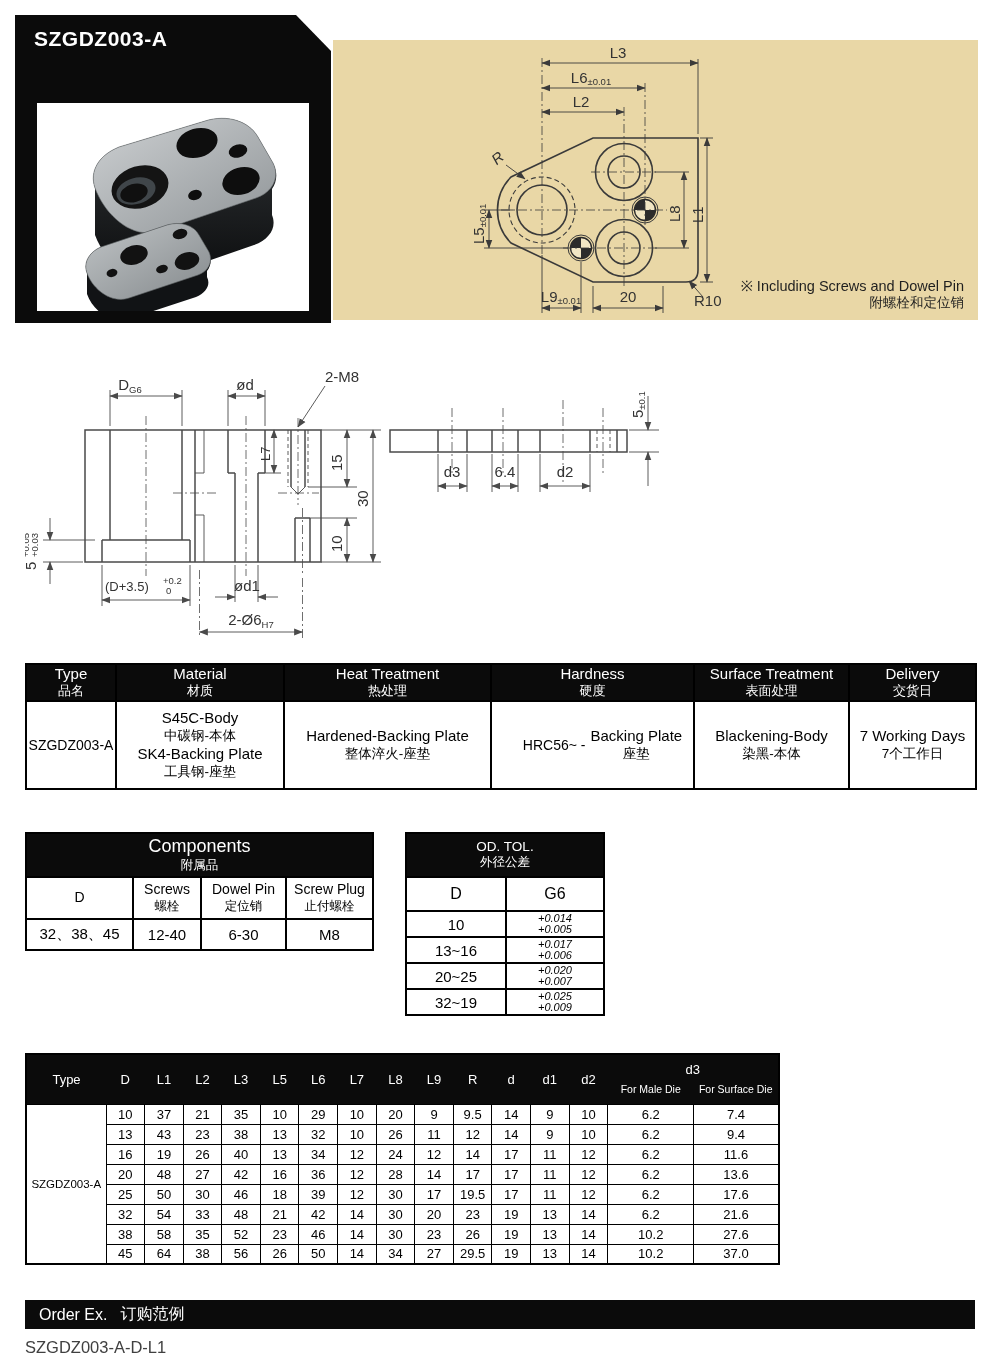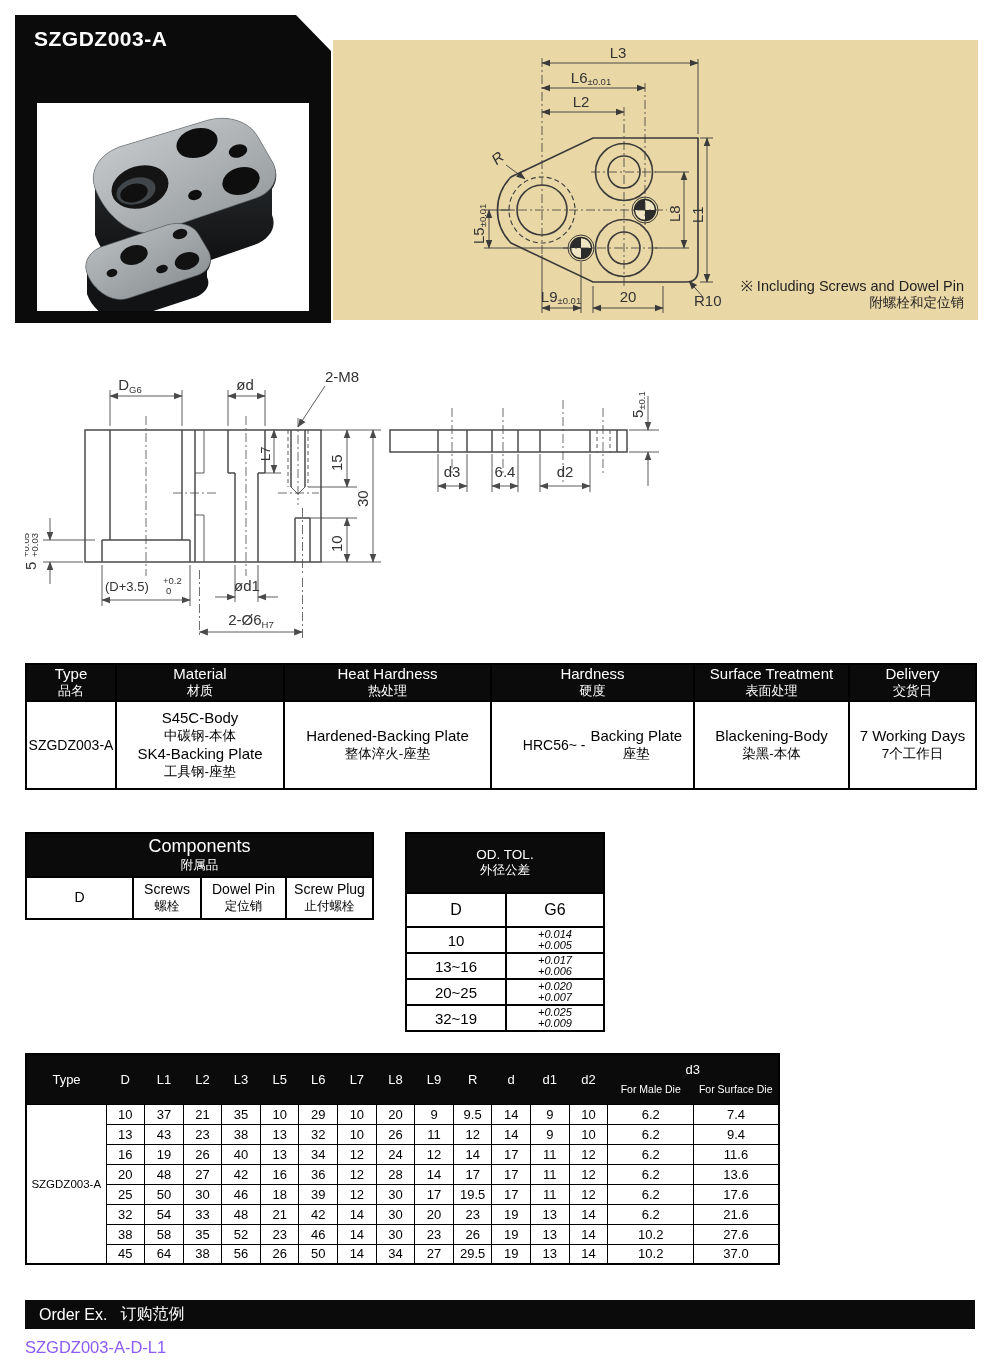--- a/index.html
+++ b/index.html
@@ -66,21 +66,21 @@
   .hardness-flex{ display:flex; justify-content:center; align-items:center; gap:5px; }
   .hardness-prefix{ font-size:14px;margin-left:20px; }
   #comp-table{ position:absolute; left:25px; top:832px; width:347px; border:2px solid #000; }
   #comp-table .title-row th{ height:44px; }
   #comp-table .head-row td{ height:42px; }
   #comp-table tbody tr{ height:31px; }
   #comp-table td{ border:2px solid #000; font-size:15px; }
   #comp-table .head-row .hd-en{ font-size:14px; color:#000; }
   #comp-table .head-row .hd-cn{ font-size:12.5px; color:#000; }
   #od-table{ position:absolute; left:405px; top:832px; width:198px; border:2px solid #000; }
-  #od-table .title-row th{ height:60px; }
+  #od-table .title-row th{ height:44px; }
   #od-table .head-row td{ height:34px; font-size:16px; }
   #od-table tbody tr.data{ height:26px; }
   #od-table td{ border:2px solid #000; font-size:15px; }
   #od-table td.g6 div{ font-size:11px; line-height:11.5px;font-style:italic; }
   #dim-table{ position:absolute; left:25px; top:1053px; width:753px; border:2px solid #000; }
   #dim-table col.c-type{ width:80px; }
   #dim-table col.c-num{ width:38.6px; }
   #dim-table col.c-d3a{ width:86px; }
   #dim-table col.c-d3b{ width:85px; }
   #dim-table th{ background:#0b0b0b; color:#fff; font-weight:normal; font-size:13px; border:none; }
@@ -89,21 +89,21 @@
   #dim-table th.subth{ font-size:10.5px; vertical-align:top; }
   #dim-table tbody tr{ height:20px; }
   #dim-table td{ border:1.5px solid #000; font-size:13px; }
   #dim-table td.type-cell{ font-size:11.5px; }
   
   #order-bar{
     position:absolute; left:25px; top:1300px; width:950px; height:29px;
     background:#0b0b0b; color:#fff; display:flex; align-items:center;
     padding-left:14px; gap:13px; font-size:16px;
   }
-  #order-code{ position:absolute; left:25px; top:1338px; font-size:16.5px; color:#8b5cf6; }
+  #order-code{ position:absolute; left:25px; top:1338px; font-size:16.5px; color:#404040; }
 </style>
 </head>
 <body>
 
 <div id="photo-panel">
   <div class="panel-title">SZGDZ003-A</div>
   <div id="photo-box">
     <svg width="272" height="208" viewBox="0 0 272 208">
       <defs>
         <linearGradient id="gTop" x1="0" y1="0" x2="1" y2="1">
@@ -391,21 +391,21 @@
     <tr>
       <th>
           <span class="hd-en">Type</span>
           <span class="hd-cn">品名</span>
         </th>
       <th>
           <span class="hd-en">Material</span>
           <span class="hd-cn">材质</span>
         </th>
       <th>
-          <span class="hd-en">Heat Hardness</span>
+          <span class="hd-en">Heat Treatment</span>
           <span class="hd-cn">热处理</span>
         </th>
       <th>
           <span class="hd-en">Hardness</span>
           <span class="hd-cn">硬度</span>
         </th>
       <th>
           <span class="hd-en">Surface Treatment</span>
           <span class="hd-cn">表面处理</span>
         </th>
@@ -492,20 +492,26 @@
         </td>
       <td>
           <div class="stack">
             <span class="hd-en">Screw Plug</span>
             <span class="hd-cn">止付螺栓</span>
           </div>
         </td>
     </tr>
   </thead>
   <tbody id="comp-body">
+      <tr>
+        <td>32、38、45</td>
+        <td>12-40</td>
+        <td>6-30</td>
+        <td>M8</td>
+      </tr>
     </tbody>
 </table>
 
 <table id="od-table">
   <colgroup>
       <col style="width:100px">
       <col style="width:98px">
     </colgroup>
   <thead>
     <tr class="title-row blackhead">

